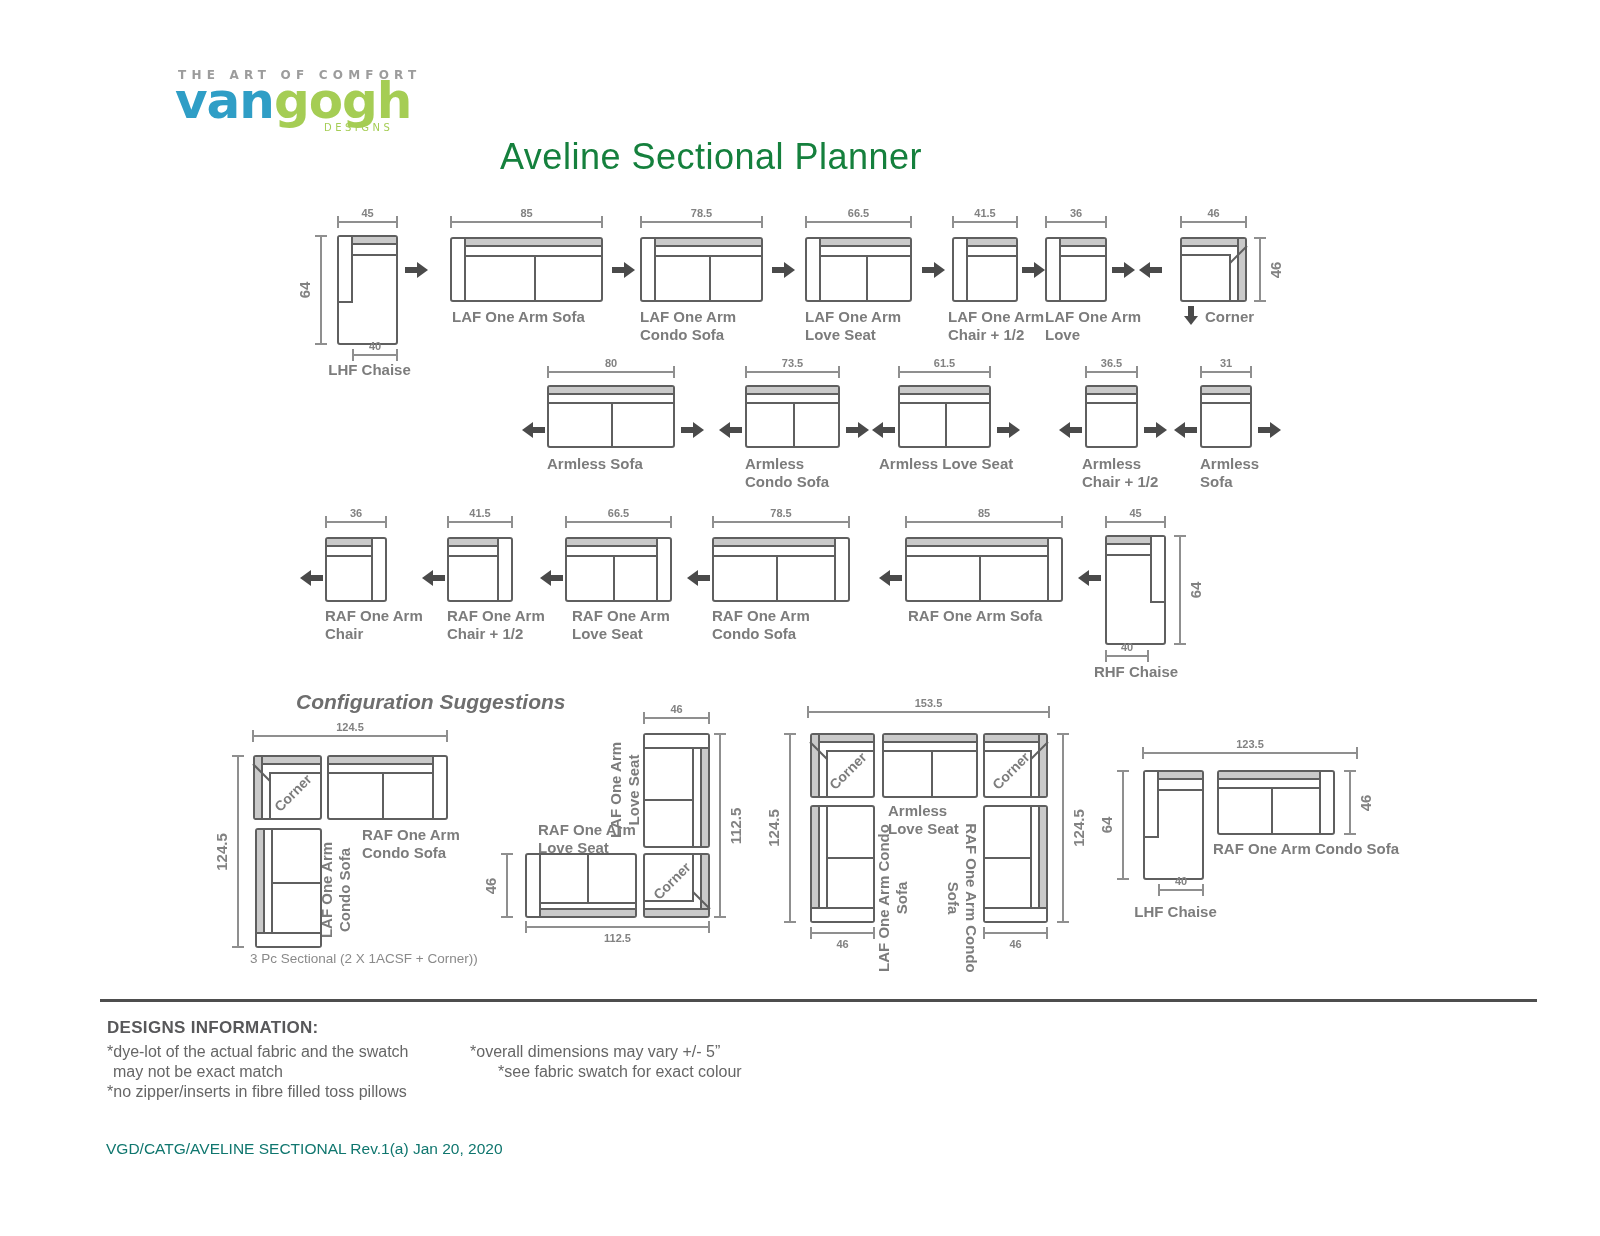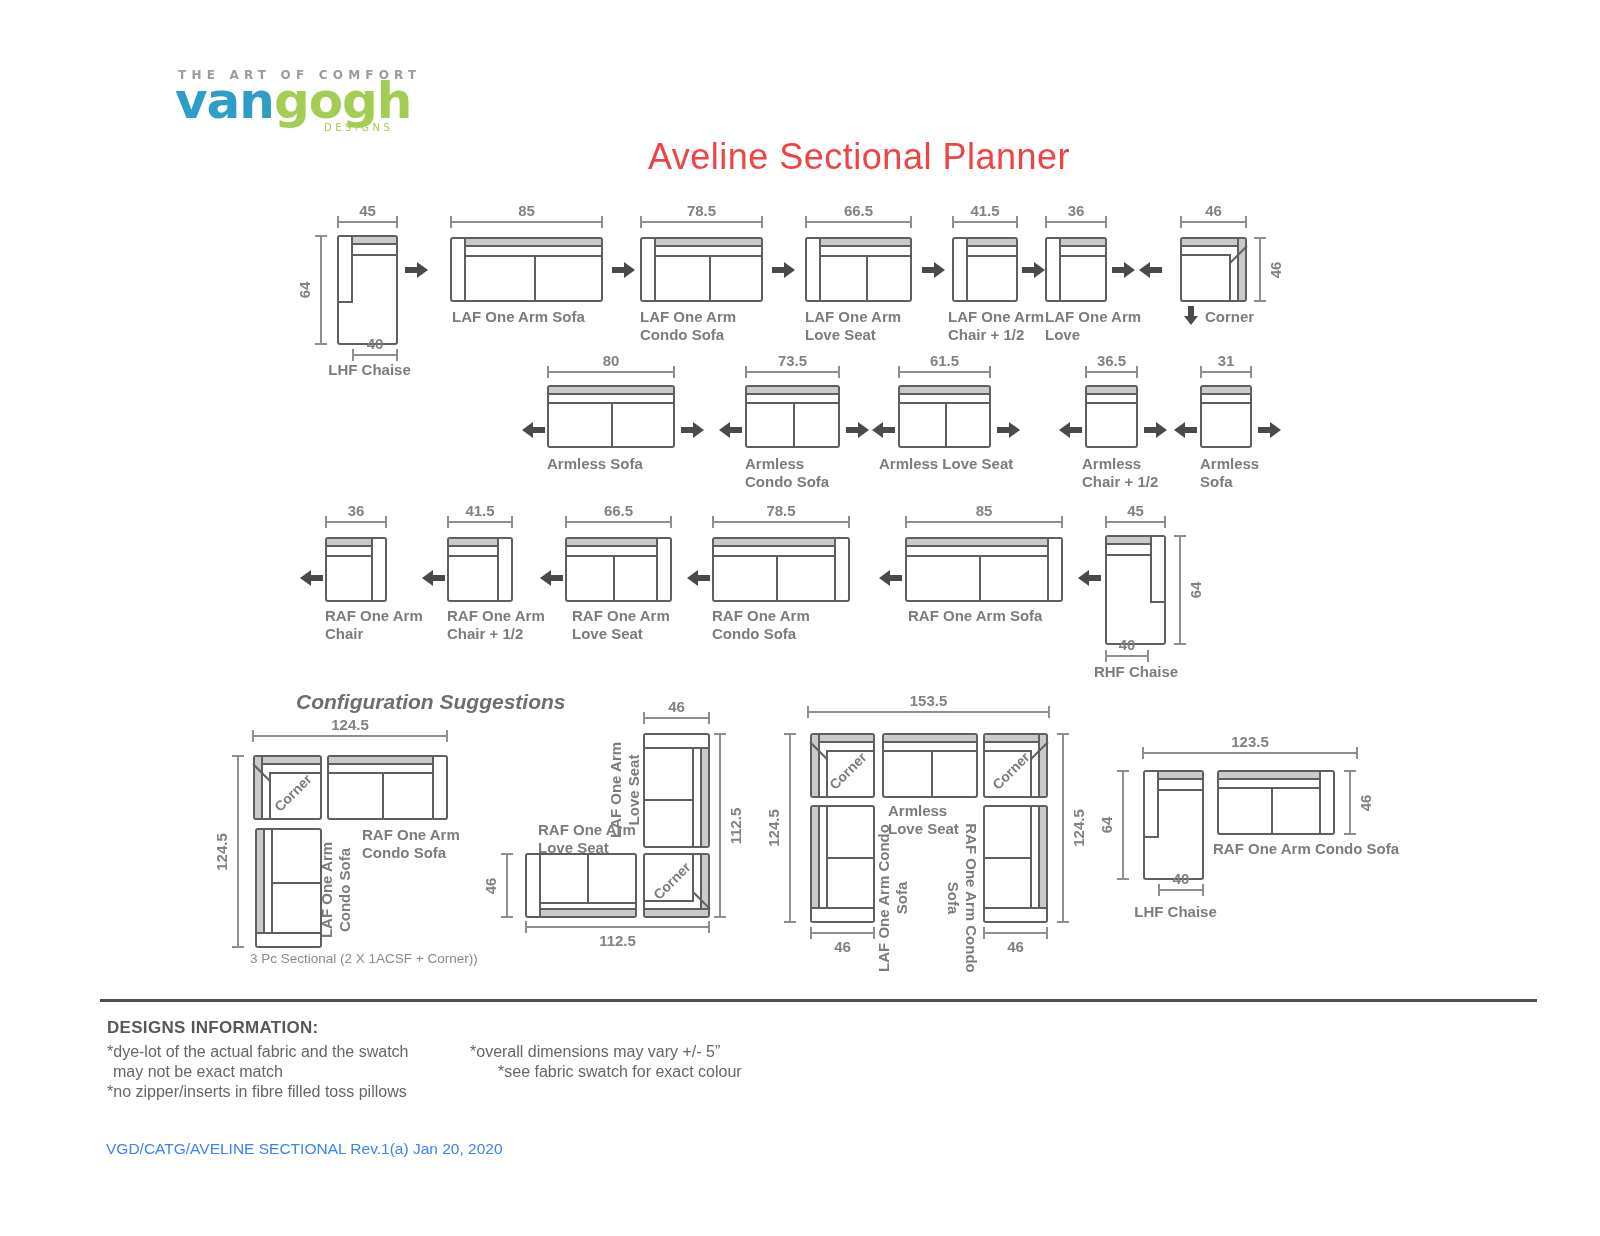--- a/index.html
+++ b/index.html
@@ -14,21 +14,21 @@
   .armL{position:absolute;left:0;top:0;bottom:0;width:14px;background:#fff;border-right:2px solid #5f5f5f;z-index:2;border-radius:2px 0 0 2px}
   .armR{position:absolute;right:0;top:0;bottom:0;width:14px;background:#fff;border-left:2px solid #5f5f5f;z-index:2;border-radius:0 2px 2px 0}
   .armT{position:absolute;left:0;right:0;top:0;height:14px;background:#fff;border-bottom:2px solid #5f5f5f;z-index:2}
   .armB{position:absolute;left:0;right:0;bottom:0;height:14px;background:#fff;border-top:2px solid #5f5f5f;z-index:2}
   .armChL{position:absolute;left:0;top:0;width:14px;height:66px;background:#fff;border-right:2px solid #5f5f5f;border-bottom:2px solid #5f5f5f;z-index:2}
   .armChR{position:absolute;right:0;top:0;width:14px;height:66px;background:#fff;border-left:2px solid #5f5f5f;border-bottom:2px solid #5f5f5f;z-index:2}
   .sl{position:absolute;border-top:2px solid #5f5f5f}
   .slv{position:absolute;border-left:2px solid #5f5f5f}
   .diag{position:absolute;width:24px;border-top:2px solid #5f5f5f}
   
-  .dimH{position:absolute;height:12px;border-left:2px solid #8f8f8f;border-right:2px solid #8f8f8f;color:#828282;font-weight:bold;font-size:15px}
+  .dimH{position:absolute;height:12px;border-left:2px solid #8f8f8f;border-right:2px solid #8f8f8f;color:#828282;font-weight:bold;font-size:11px}
   .dimH .ln{position:absolute;left:0;right:0;top:5px;border-top:2px solid #8f8f8f}
   .dimH b{position:absolute;left:-20px;right:-20px;bottom:9px;text-align:center}
   .dimH.nb b{bottom:auto;top:11px}
   .dimV{position:absolute;width:12px;border-top:2px solid #8f8f8f;border-bottom:2px solid #8f8f8f;color:#828282;font-weight:bold;font-size:15px}
   .dimV .ln{position:absolute;top:0;bottom:0;left:5px;border-left:2px solid #8f8f8f}
   .dimV b{position:absolute;top:50%;width:46px;height:16px;line-height:16px;margin-top:-8px;text-align:center;transform:rotate(-90deg)}
   .dimV b.nL{left:-33px}
   .dimV b.nR{right:-33px}
   
   .lbl{position:absolute;color:#7c7c7c;font-weight:bold;font-size:15px;line-height:18px}
@@ -45,27 +45,27 @@
   .arL .hd{position:absolute;left:0;top:0;width:0;height:0;border-top:8px solid transparent;border-bottom:8px solid transparent;border-right:11px solid #4a4a4a}
   .arD{position:relative;display:inline-block;width:15px;height:19px;margin-right:6px;vertical-align:-3px}
   .arD .sh{position:absolute;left:4px;top:0;width:6px;height:10px;background:#4a4a4a}
   .arD .hd{position:absolute;left:0;top:10px;width:0;height:0;border-left:7px solid transparent;border-right:7px solid transparent;border-top:9px solid #4a4a4a}
   
   .tagline{position:absolute;left:178px;top:68px;font-size:12px;letter-spacing:5.2px;color:#9c9c9c;font-weight:bold;font-family:"DejaVu Sans",sans-serif}
   .wordmark{position:absolute;left:175px;top:76px;font-family:"DejaVu Sans",sans-serif;font-size:50px;font-weight:bold;letter-spacing:-1px;line-height:1}
   .wm-van{color:#2f9ec6}
   .wm-gogh{color:#a5cd54}
   .designs{position:absolute;left:324px;top:122px;font-size:10px;letter-spacing:3.5px;color:#a5cd54;font-weight:normal;font-family:"DejaVu Sans",sans-serif}
-  .title{position:absolute;left:500px;top:136px;width:570px;text-align:right;font-size:36px;color:#ef4444;letter-spacing:0.5px}
+  .title{position:absolute;left:500px;top:136px;width:570px;text-align:left;font-size:36px;color:#15803d;letter-spacing:0.5px}
   .cfg-head{position:absolute;left:296px;top:690px;font-size:21px;font-weight:bold;font-style:italic;color:#6e6e6e}
   .caption{position:absolute;left:250px;top:951px;font-size:13.5px;color:#8a8a8a;white-space:nowrap}
   .divider{position:absolute;left:100px;top:999px;width:1437px;border-top:3px solid #4e4e4e}
   .gi-head{position:absolute;left:107px;top:1018px;font-size:17px;font-weight:bold;color:#58585a;letter-spacing:0.3px}
   .gi{position:absolute;font-size:16px;color:#666;line-height:20px;white-space:nowrap}
-  .footer{position:absolute;left:106px;top:1140px;font-size:15.5px;color:#3b82f6}
+  .footer{position:absolute;left:106px;top:1140px;font-size:15.5px;color:#0f766e}
 </style>
 </head>
 <body>
 
 <div class="tagline">THE ART OF COMFORT</div>
 <div class="wordmark"><span class="wm-van">van</span><span class="wm-gogh">gogh</span></div>
 <div class="designs">DESIGNS</div>
 <div class="title">Aveline Sectional Planner</div>
 
 <div class="dimH" style="left:337px;top:216px;width:61px">

